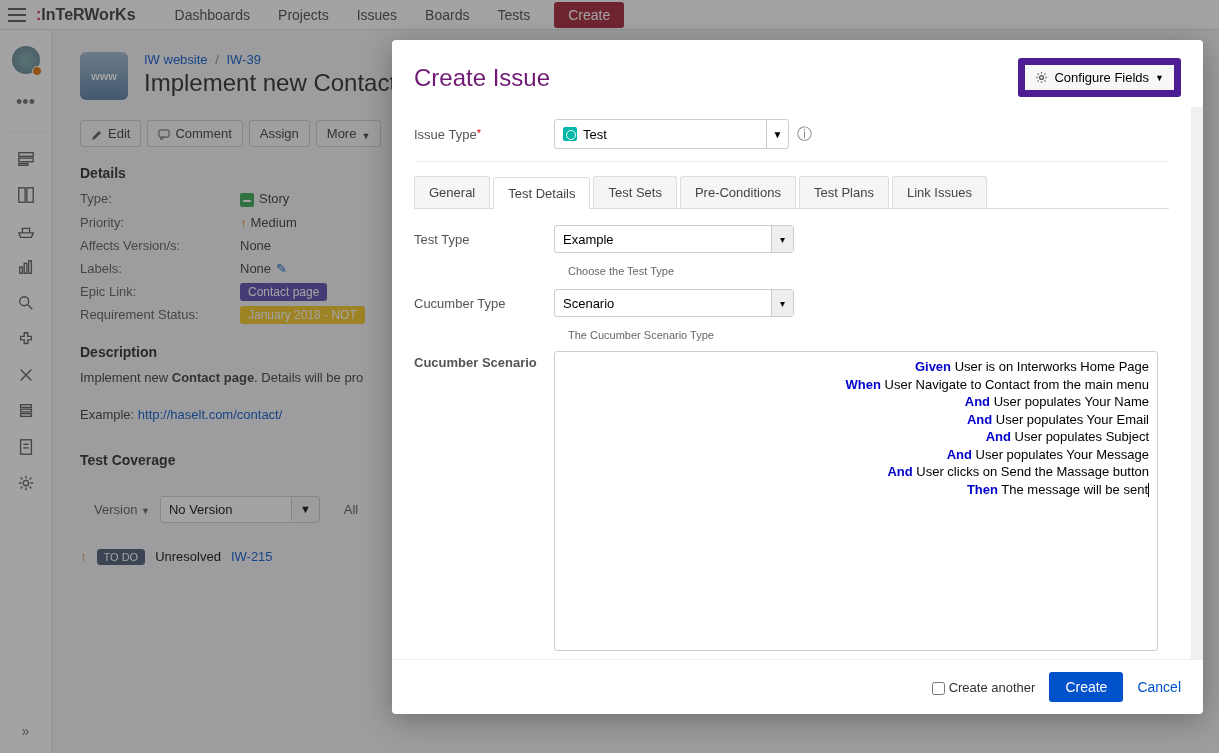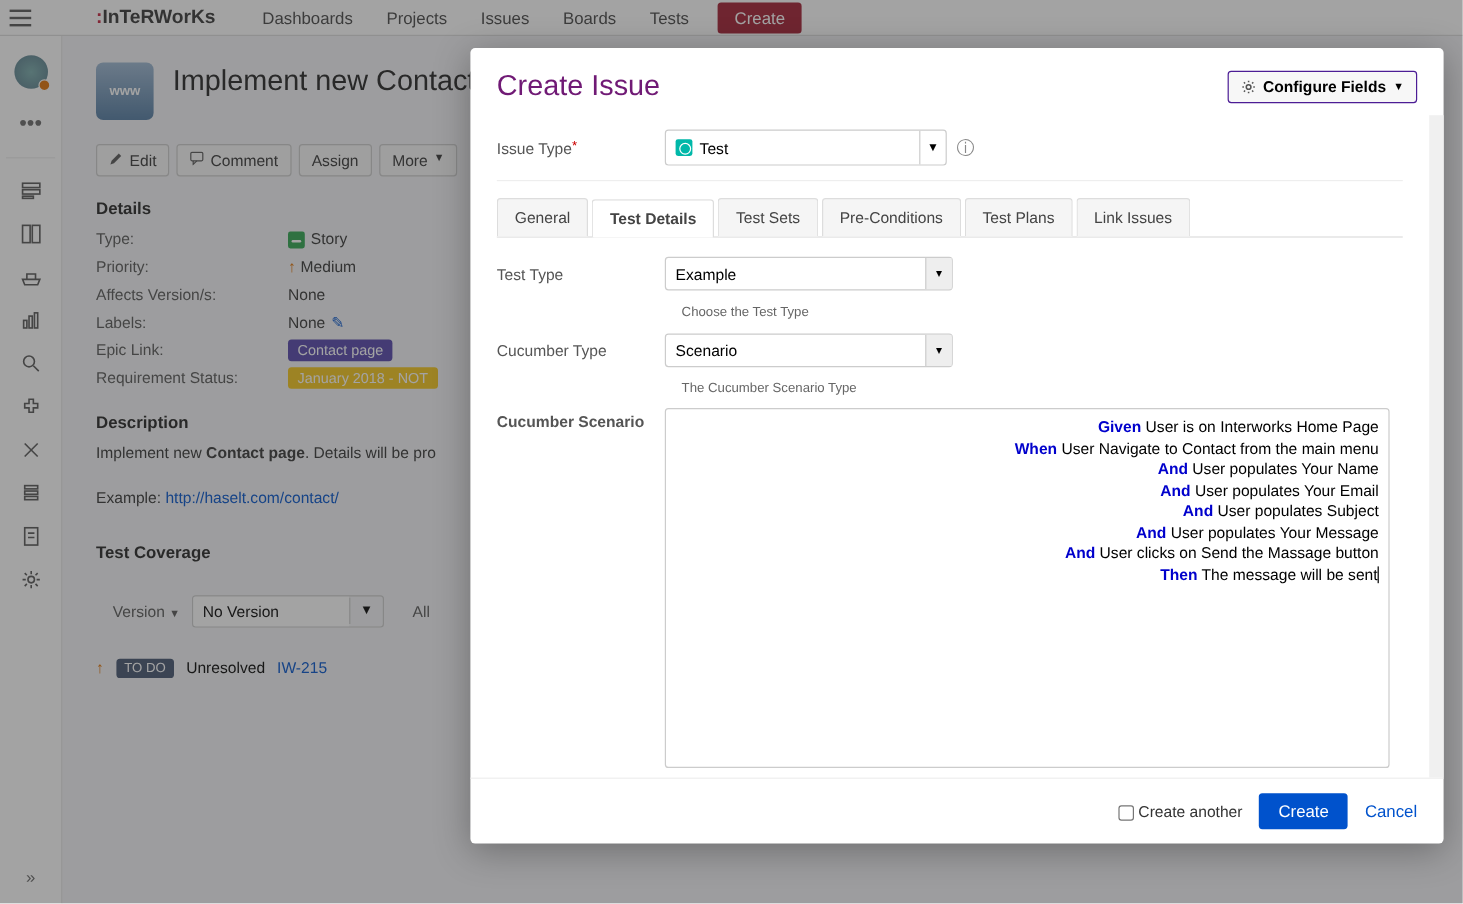--- a/index.html
+++ b/index.html
@@ -2,21 +2,21 @@
 <html><head>
 <meta charset="utf-8">
 <style>
 * { box-sizing: border-box; margin: 0; padding: 0; font-family: -apple-system, Arial, sans-serif; }
 body { width: 1219px; height: 753px; overflow: hidden; background: #f4f5f7; position: relative; }
 
 
 .topbar { height: 30px; background: #fff; border-bottom: 1px solid #ddd; display: flex; align-items: center; padding: 0 8px; }
 .hamburger { width: 18px; height: 14px; display: flex; flex-direction: column; justify-content: space-between; margin-right: 10px; cursor: pointer; }
 .hamburger span { height: 2px; background: #555; }
-.logo { font-weight: bold; font-size: 16px; color: #333; margin-right: 25px; margin-left: 44px; }
+.logo { font-weight: bold; font-size: 16px; color: #333; margin-right: 25px; }
 .logo .dot { color: #c41e3a; }
 .nav-link { font-size: 14px; color: #444; padding: 6px 14px; cursor: pointer; }
 .create-btn { background: #a01a2e; color: #fff; font-size: 14px; padding: 5px 14px; margin-left: 10px; cursor: pointer; border-radius: 3px; }
 
 
 .leftrail { position: absolute; left: 0; top: 30px; bottom: 0; width: 52px; background: #fff; border-right: 1px solid #e5e5e5; display: flex; flex-direction: column; align-items: center; padding-top: 16px; gap: 18px; }
 .leftrail .avatar { width: 28px; height: 28px; border-radius: 50%; background: radial-gradient(#7aa 0%, #578 100%); position: relative; }
 .leftrail .avatar::after { content: ''; position: absolute; bottom: -2px; right: -2px; width: 8px; height: 8px; background: #e07000; border-radius: 50%; border: 1px solid #fff; }
 .leftrail .dots { font-size: 18px; color: #666; cursor: pointer; }
 .leftrail .ri { width: 18px; height: 18px; display: flex; align-items: center; justify-content: center; color: #555; cursor: pointer; }
@@ -26,21 +26,21 @@
 
 .page { position: absolute; left: 52px; top: 30px; right: 0; bottom: 0; padding: 22px 28px; overflow: hidden; }
 .page-header { display: flex; gap: 16px; align-items: flex-start; }
 .page-icon { width: 48px; height: 48px; border-radius: 6px; background: linear-gradient(#9ab5d0,#5079a0); display: flex; align-items: center; justify-content: center; color: #fff; font-size: 11px; font-weight: bold; }
 .breadcrumb { font-size: 13px; color: #0052cc; }
 .breadcrumb a { color: #0052cc; text-decoration: none; }
 .breadcrumb .sep { color: #888; padding: 0 4px; }
 .page-title { font-size: 24px; font-weight: 500; color: #222; margin-top: 2px; }
 
 .action-row { display: flex; gap: 6px; margin: 20px 0 18px; }
-.btn { border: 1px solid #ccc; background: #f7f7f7; padding: 5px 10px; font-size: 13px; color: #333; border-radius: 3px; display: flex; align-items: flex-start; gap: 5px; cursor: pointer; }
+.btn { border: 1px solid #ccc; background: #f7f7f7; padding: 5px 10px; font-size: 13px; color: #333; border-radius: 3px; display: flex; align-items: flex-end; gap: 5px; cursor: pointer; }
 .btn svg { width: 12px; height: 12px; }
 
 .section-h { font-size: 14px; font-weight: bold; color: #222; margin: 8px 0 10px; }
 .details { display: grid; grid-template-columns: 160px 1fr; row-gap: 8px; font-size: 13px; color: #333; }
 .details .lbl { color: #555; }
 .story-icon { display:inline-block; width:14px; height:14px; background:#2da44e; border-radius:2px; vertical-align:middle; margin-right:5px; position:relative; }
 .story-icon::after{content:''; position:absolute; left:3px; top:7px; width:8px; height:2px; background:#fff; border-radius:1px;}
 .prio-arrow { color:#e07000; margin-right:4px; }
 .pencil { color:#0052cc; margin-left:5px; cursor:pointer; }
 .epic-badge { background:#5243aa; color:#fff; padding:2px 8px; font-size:12px; border-radius:3px; }
@@ -60,39 +60,39 @@
 .todo-badge { background:#42526e; color:#fff; padding:1px 6px; font-size:11px; border-radius:3px; border:1px solid #42526e; }
 .issue-row .up { color:#e07000; }
 
 
 .overlay { position:absolute; inset:0; background:rgba(50,50,50,0.45); }
 
 
 .dialog { position:absolute; left:392px; top:40px; width:811px; background:#fff; border-radius:4px; box-shadow:0 6px 30px rgba(0,0,0,0.3); display:flex; flex-direction:column; max-height:680px; }
 .dlg-head { display:flex; align-items:center; justify-content:space-between; padding:18px 22px 10px; }
 .dlg-title { font-size:24px; color:#701a75; }
-.cfg-btn { border:1px solid #4c1d95; background:#f7f7f7; padding:5px 10px; font-size:13px; border-radius:3px; display:flex; align-items:center; gap:6px; cursor:pointer;font-weight:bold; }
+.cfg-btn { border:7px solid #4c1d95; background:#f7f7f7; padding:5px 10px; font-size:13px; border-radius:3px; display:flex; align-items:center; gap:6px; cursor:pointer; }
 
 .dlg-body { padding:0 22px 8px; overflow-y:auto; border-right: 12px solid #f0f0f0; flex:1; }
 .dlg-body::-webkit-scrollbar { width:0; }
 
 .frow { display:flex; align-items:center; margin:12px 0; }
 .flabel { width:140px; text-align:left; padding-right:14px; font-size:13px; color:#555; }
 .flabel .req { color:#c00; font-size:11px; vertical-align:top; }
 .fcontrol { display:flex; align-items:center; gap:8px; }
 .sel-main { display:flex; align-items:center; border:1px solid #ccc; border-radius:3px; width:235px; height:30px; }
 .sel-main .val { flex:1; padding:0 8px; font-size:13px; display:flex; align-items:center; gap:6px; }
 .sel-main .dd { border-left:1px solid #ccc; width:22px; height:100%; display:flex; align-items:center; justify-content:center; font-size:10px; }
 .test-ico { display:inline-block; width:14px; height:14px; background:#00b8a9; border-radius:2px; position:relative; }
 .test-ico::after{content:''; position:absolute; left:3px; top:3px; width:8px; height:8px; border:1.5px solid #fff; border-radius:50%;}
 .help-ico { color:#888; font-size:15px; }
 
 .tabs { display:flex; border-bottom:1px solid #ddd; margin-top:14px; }
 .tab { padding:8px 14px; font-size:13px; color:#444; border:1px solid transparent; border-bottom:none; background:#f5f5f5; margin-right:3px; border-radius:3px 3px 0 0; cursor:pointer; border-color:#ddd; }
-.tab.active { background:#fff; border-color:#ddd; position:relative; top:1px;font-weight:bold; }
+.tab.active { background:#fff; border-color:#ddd; position:relative; top:1px; }
 
 .sel-med { border:1px solid #ccc; border-radius:3px; width:240px; height:28px; display:flex; align-items:center; }
 .sel-med .val { flex:1; padding:0 8px; font-size:13px; }
 .sel-med .dd { width:22px; height:100%; border-left:1px solid #ccc; background:#eee; display:flex; align-items:center; justify-content:center; font-size:10px; }
 .hint { font-size:11px; color:#666; margin:4px 0 10px 154px; }
 
 .scen-row { display:flex; align-items:flex-start; margin-top:10px; }
 .scen-row .flabel { padding-top:4px;font-weight:bold; }
 .codebox { border:1px solid #ccc; border-radius:3px; width:604px; height:300px; padding:6px 8px; font-family:Consolas,monospace; font-size:13px; line-height:1.35; white-space:pre; color:#000; position:relative;text-align:right; }
 .kw { color:#0000cc; font-weight:bold; }
@@ -188,20 +188,25 @@
         <path d="M10 2 v3 M10 15 v3 M2 10 h3 M15 10 h3 M4 4 l2 2 M14 14 l2 2 M16 4 l-2 2 M6 14 l-2 2"></path>
       </svg>
     </div>
   <div class="expand">»</div>
 </div>
 
 <div class="page">
   <div class="page-header">
     <div class="page-icon">www</div>
     <div>
+      <div class="breadcrumb">
+        <a>IW website</a>
+        <span class="sep">/</span>
+        <a>IW-39</a>
+      </div>
       <div class="page-title">Implement new Contact</div>
     </div>
   </div>
 
   <div class="action-row">
     <div class="btn">
         <svg viewBox="0 0 12 12">
           <path d="M1 11 l1-3 6-6 2 2 -6 6 z" fill="#555"></path>
         </svg>
         <span>Edit</span>

